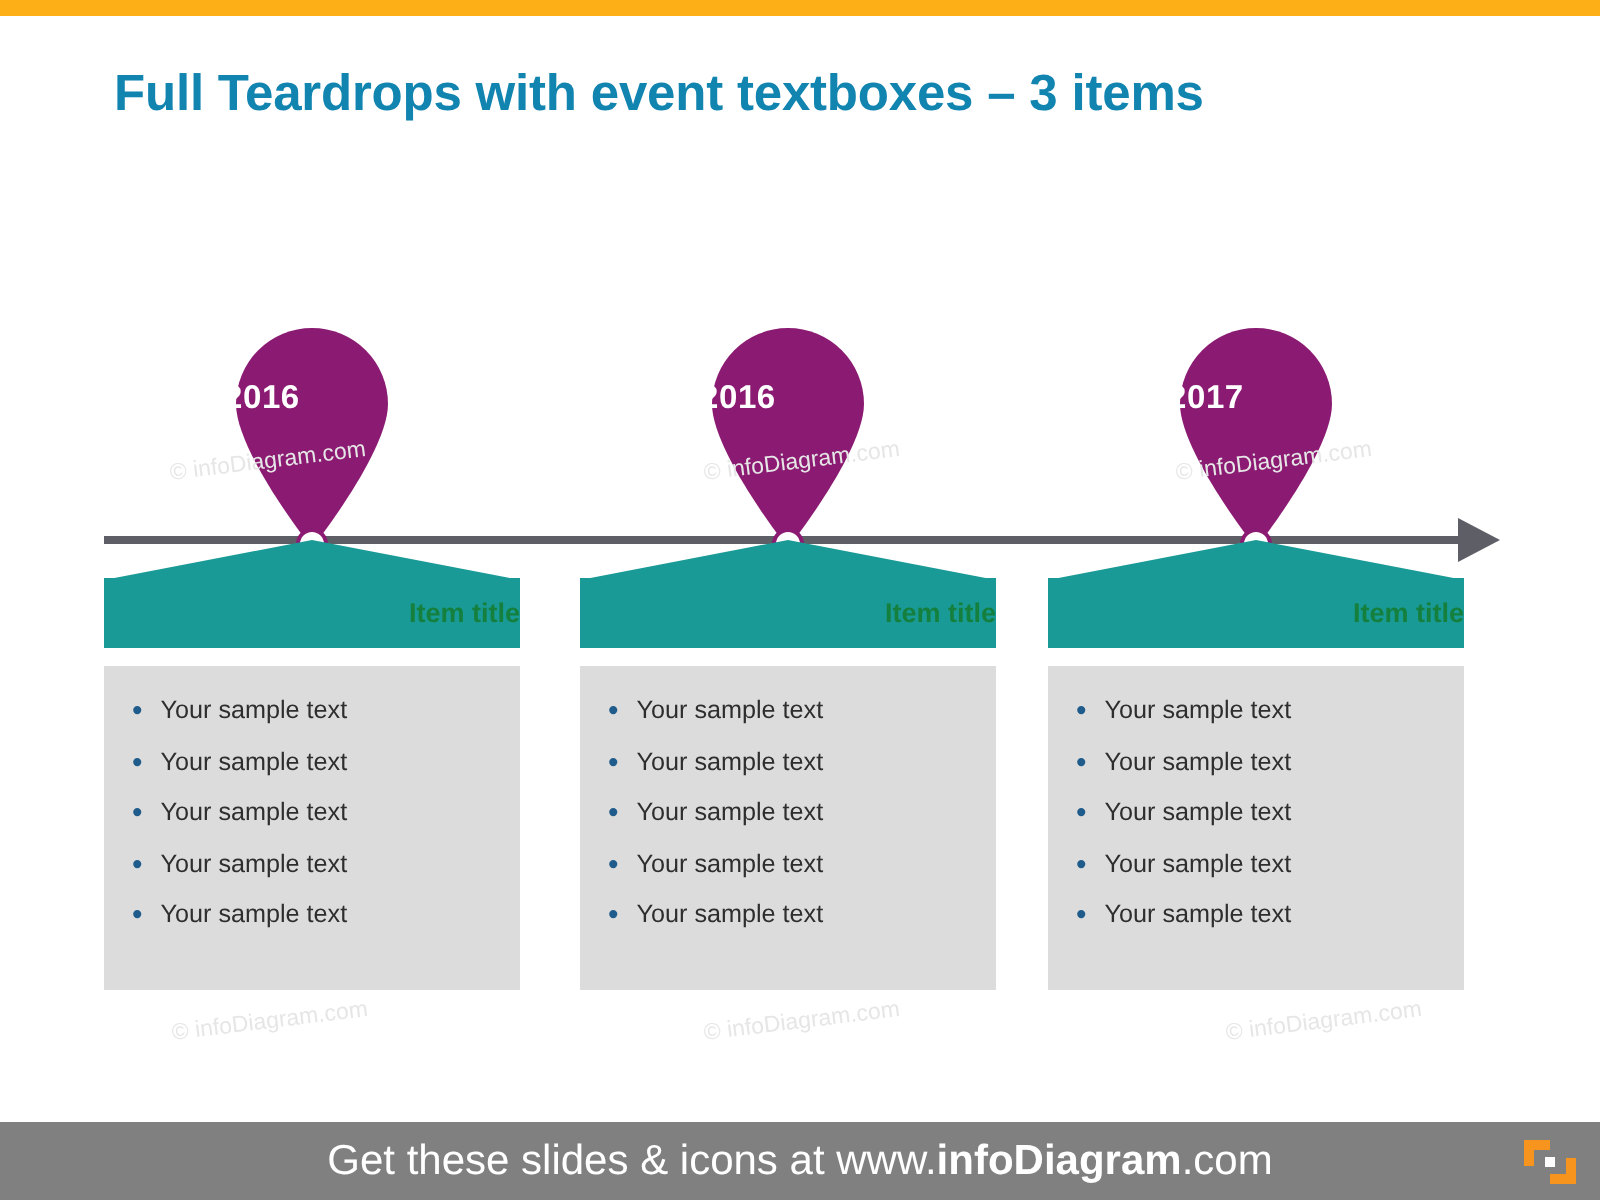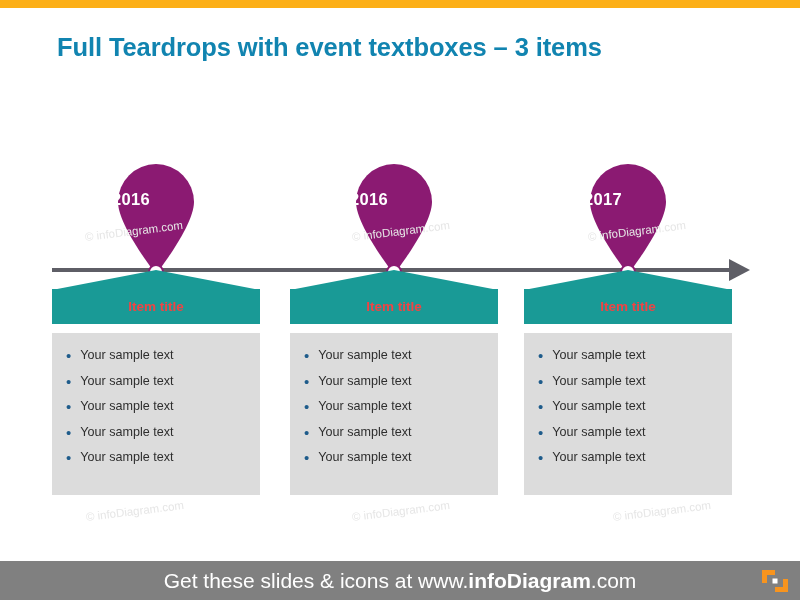--- a/index.html
+++ b/index.html
@@ -125,22 +125,22 @@
     height: 35px;
     background: #199A96;
   }
   .card-head-label {
     position: absolute;
     top: 19px;
     left: 0;
     width: 208px;
     height: 35px;
     line-height: 35px;
-    text-align: center;
-    color: #ef4444;
+    text-align: right;
+    color: #15803d;
     font-size: 13.5px;
     font-weight: bold;
   }
 
   
   .card-body {
     position: absolute;
     top: 173px;
     left: 0;
     width: 208px;

